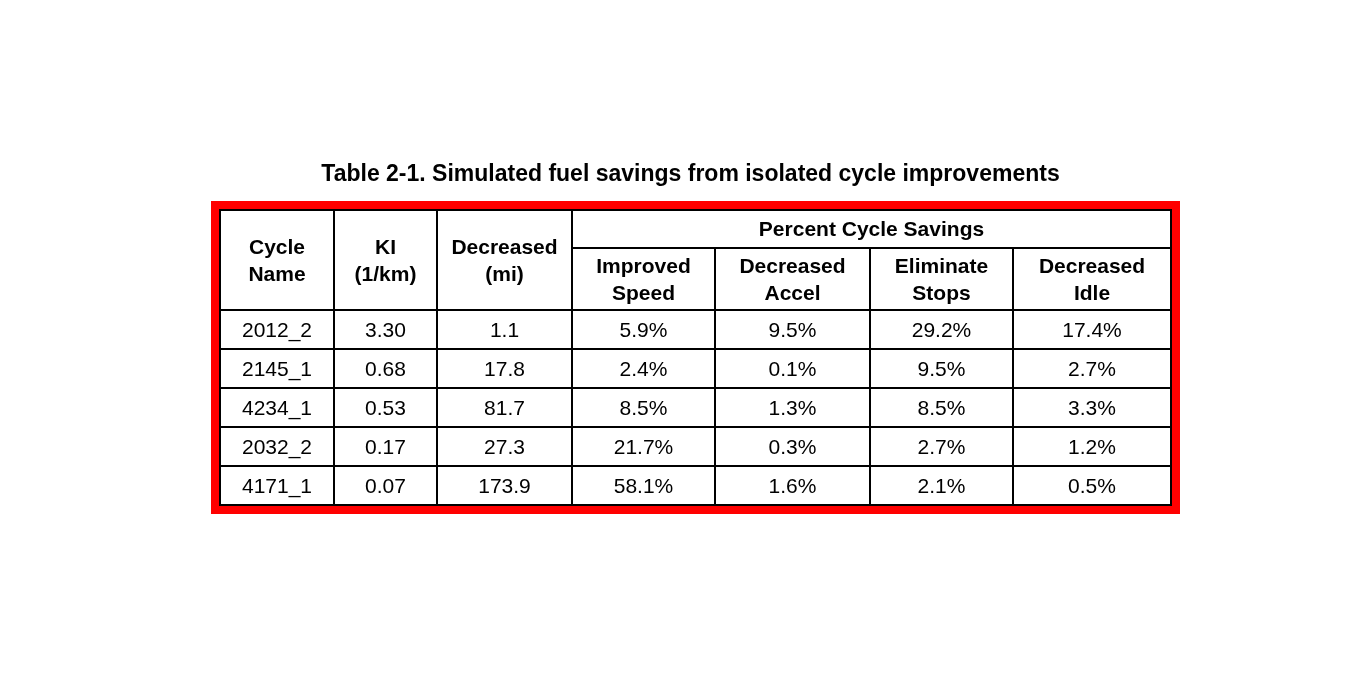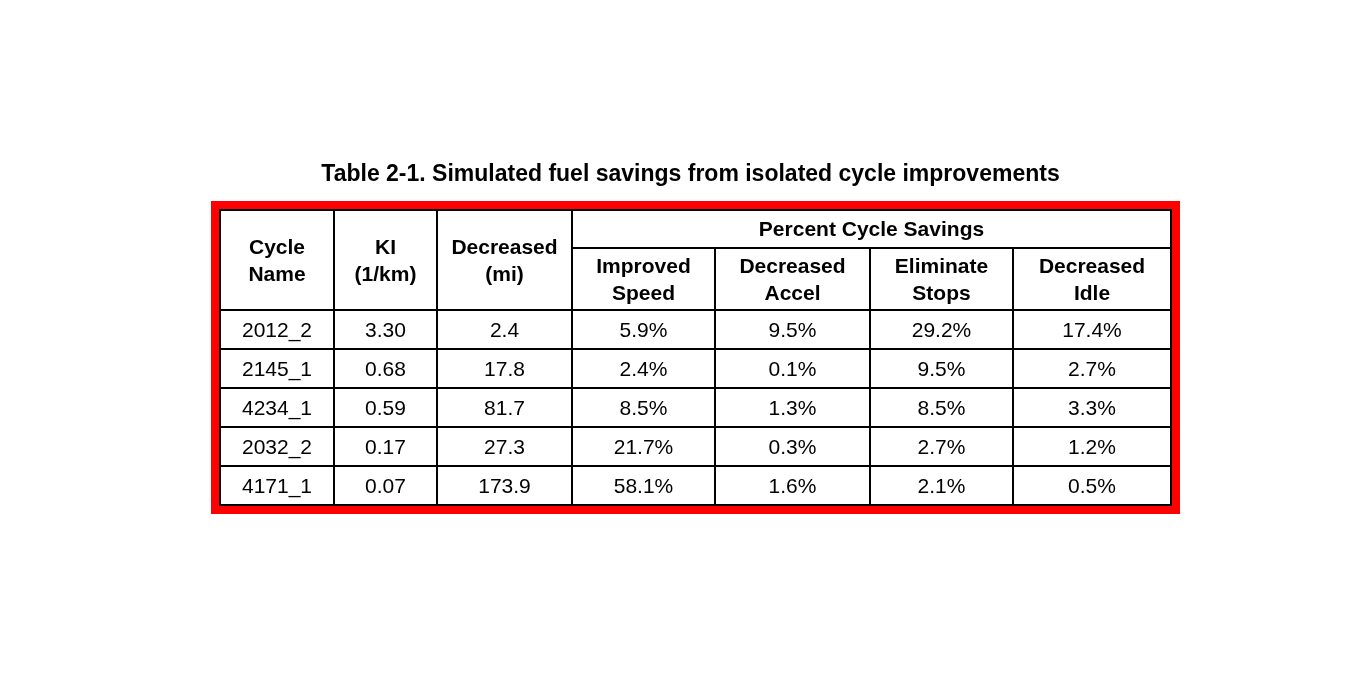--- a/index.html
+++ b/index.html
@@ -107,38 +107,38 @@
           <th>Eliminate
 Stops</th>
           <th>Decreased
 Idle</th>
         </tr>
       </thead>
       <tbody>
         <tr>
           <td>2012_2</td>
           <td>3.30</td>
-          <td>2.4</td>
+          <td>1.1</td>
           <td>5.9%</td>
           <td>9.5%</td>
           <td>29.2%</td>
           <td>17.4%</td>
         </tr>
         <tr>
           <td>2145_1</td>
           <td>0.68</td>
           <td>17.8</td>
           <td>2.4%</td>
           <td>0.1%</td>
           <td>9.5%</td>
           <td>2.7%</td>
         </tr>
         <tr>
           <td>4234_1</td>
-          <td>0.59</td>
+          <td>0.53</td>
           <td>81.7</td>
           <td>8.5%</td>
           <td>1.3%</td>
           <td>8.5%</td>
           <td>3.3%</td>
         </tr>
         <tr>
           <td>2032_2</td>
           <td>0.17</td>
           <td>27.3</td>

